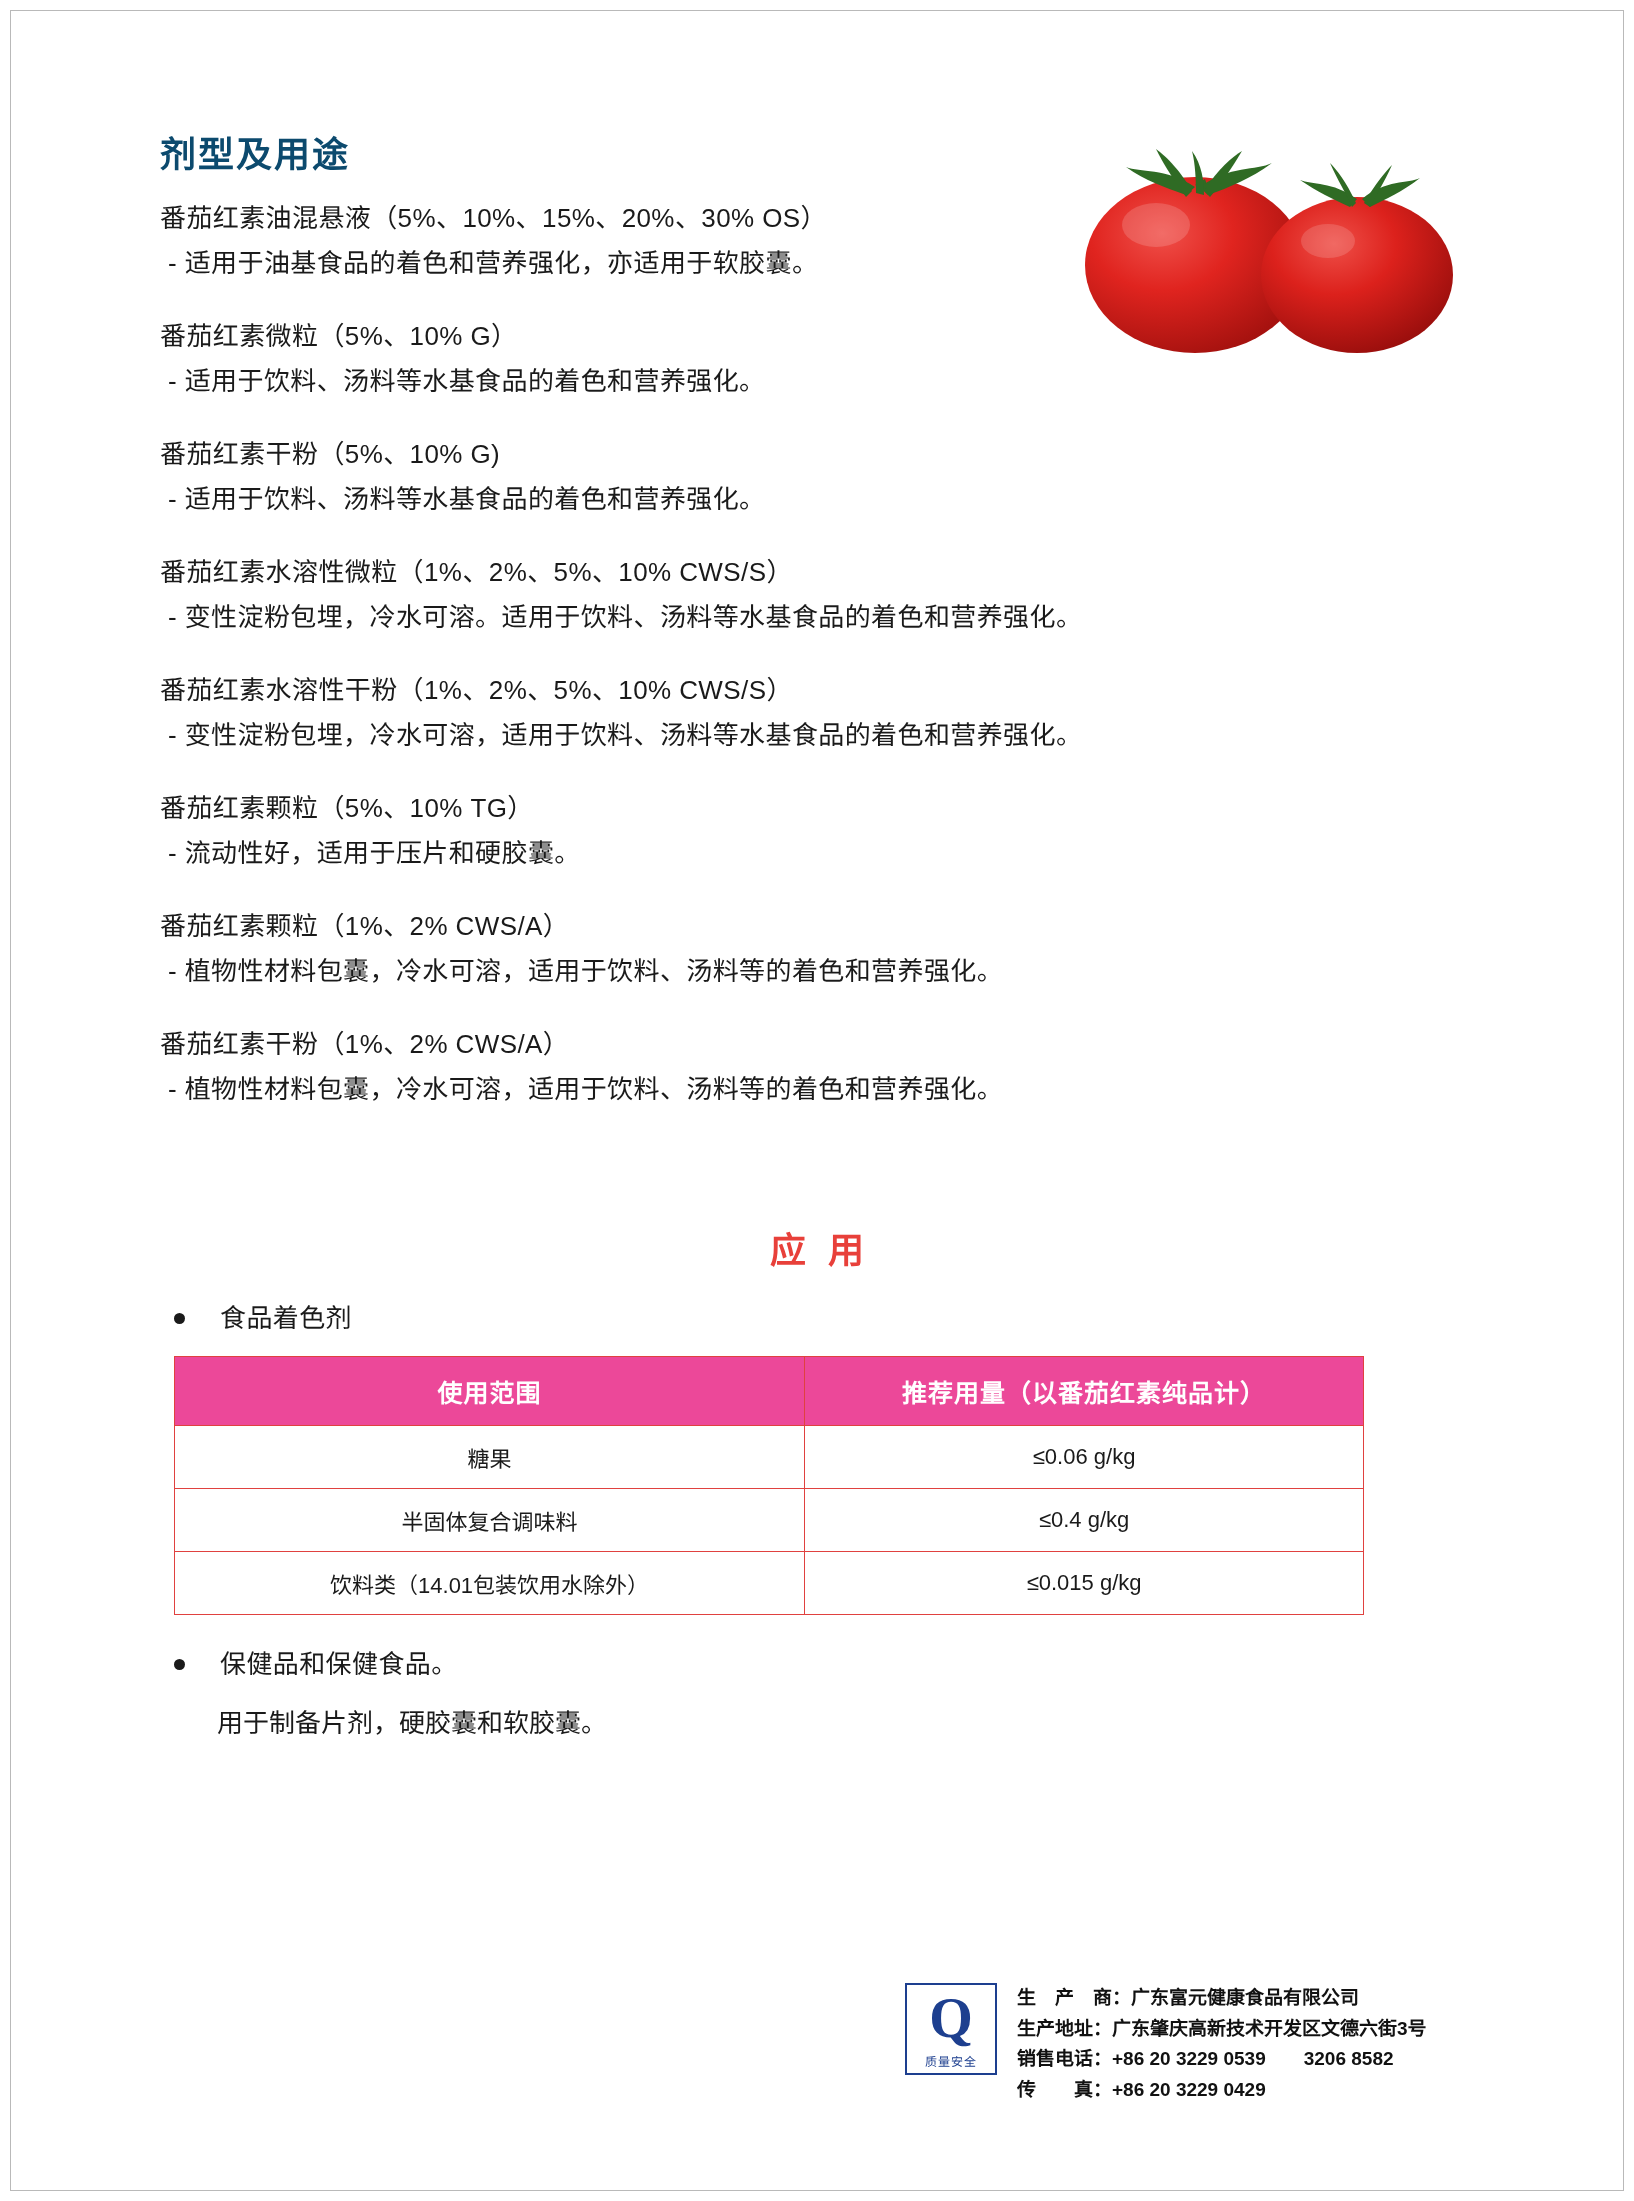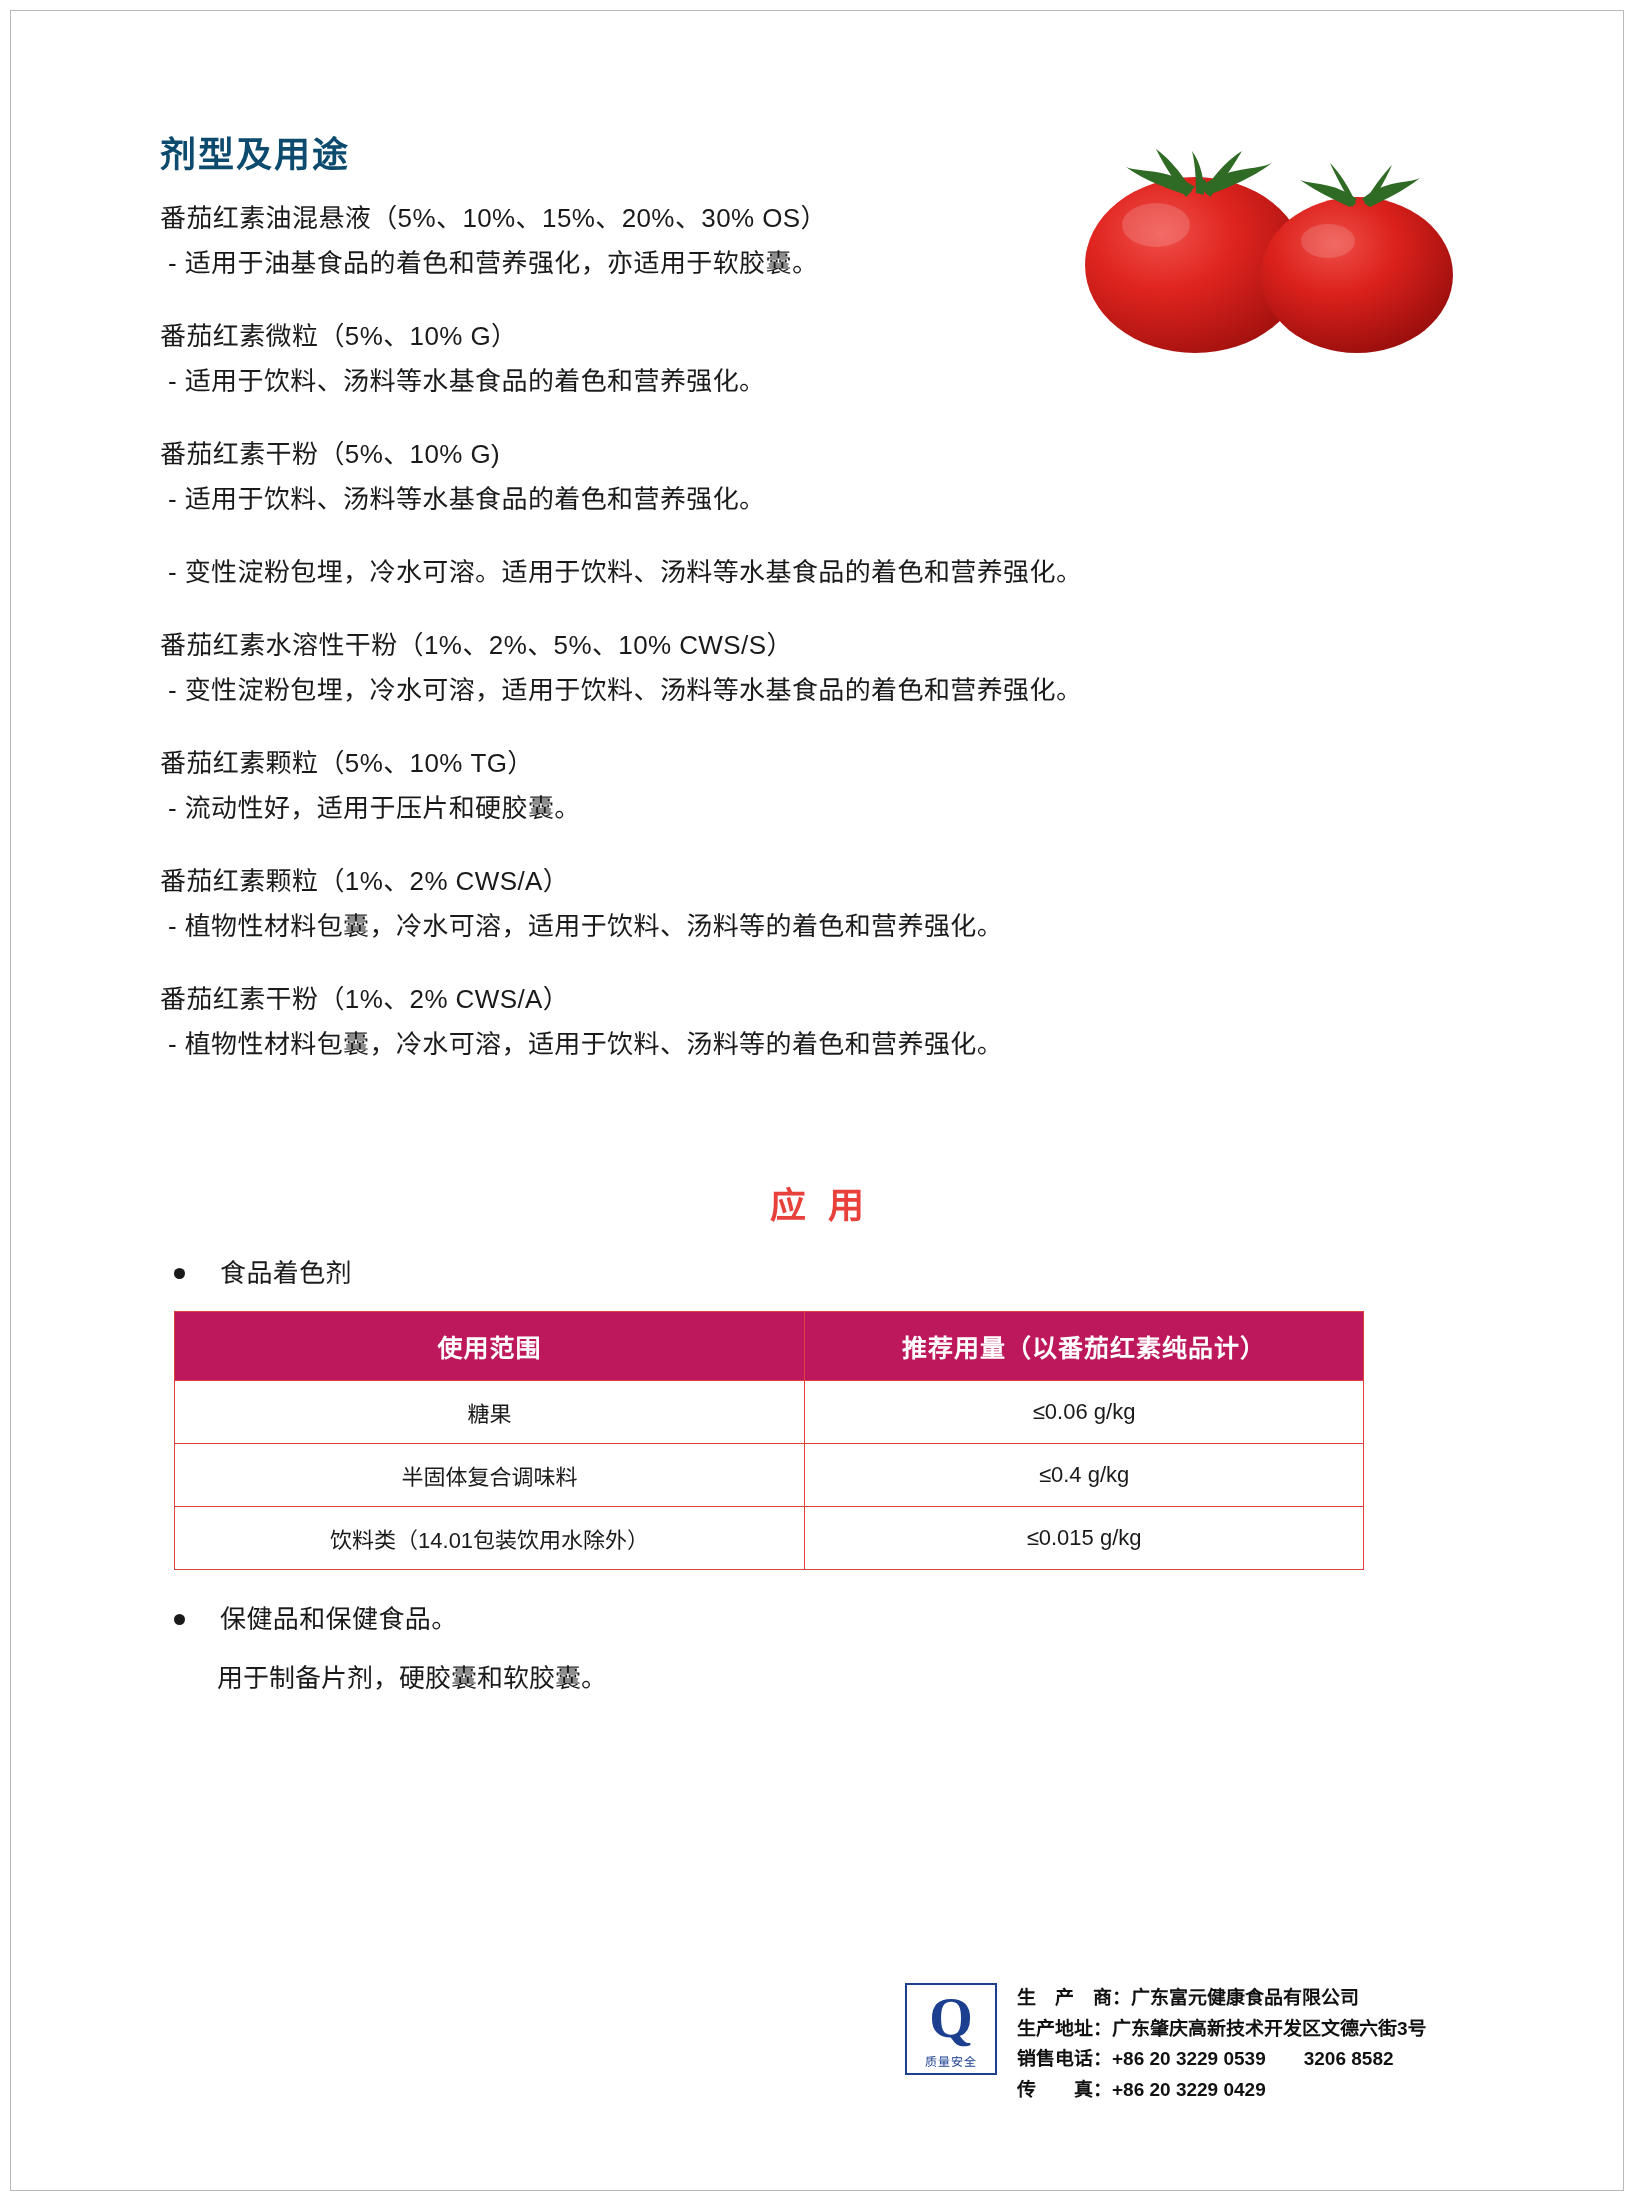--- a/index.html
+++ b/index.html
@@ -107,21 +107,21 @@
     line-height: 1.5;
   }
 
   table.usage-table {
     border-collapse: collapse;
     width: 1190px;
     margin: 18px 0 30px 14px;
     table-layout: fixed;
   }
   table.usage-table th {
-    background: #be185d;
+    background: #ec4899;
     color: #ffffff;
     font-size: 25px;
     font-weight: bold;
     padding: 16px 10px;
     border: 1px solid #e0413f;
     letter-spacing: 1px;
   }
   table.usage-table td {
     border: 1px solid #e0413f;
     font-size: 22px;
@@ -243,20 +243,21 @@
       </div>
       <div class="form-item">
         <div class="form-name">番茄红素微粒（5%、10% G）</div>
         <div class="form-desc">- 适用于饮料、汤料等水基食品的着色和营养强化。</div>
       </div>
       <div class="form-item">
         <div class="form-name">番茄红素干粉（5%、10% G)</div>
         <div class="form-desc">- 适用于饮料、汤料等水基食品的着色和营养强化。</div>
       </div>
       <div class="form-item">
+        <div class="form-name">番茄红素水溶性微粒（1%、2%、5%、10% CWS/S）</div>
         <div class="form-desc">- 变性淀粉包埋，冷水可溶。适用于饮料、汤料等水基食品的着色和营养强化。</div>
       </div>
       <div class="form-item">
         <div class="form-name">番茄红素水溶性干粉（1%、2%、5%、10% CWS/S）</div>
         <div class="form-desc">- 变性淀粉包埋，冷水可溶，适用于饮料、汤料等水基食品的着色和营养强化。</div>
       </div>
       <div class="form-item">
         <div class="form-name">番茄红素颗粒（5%、10% TG）</div>
         <div class="form-desc">- 流动性好，适用于压片和硬胶囊。</div>
       </div>

